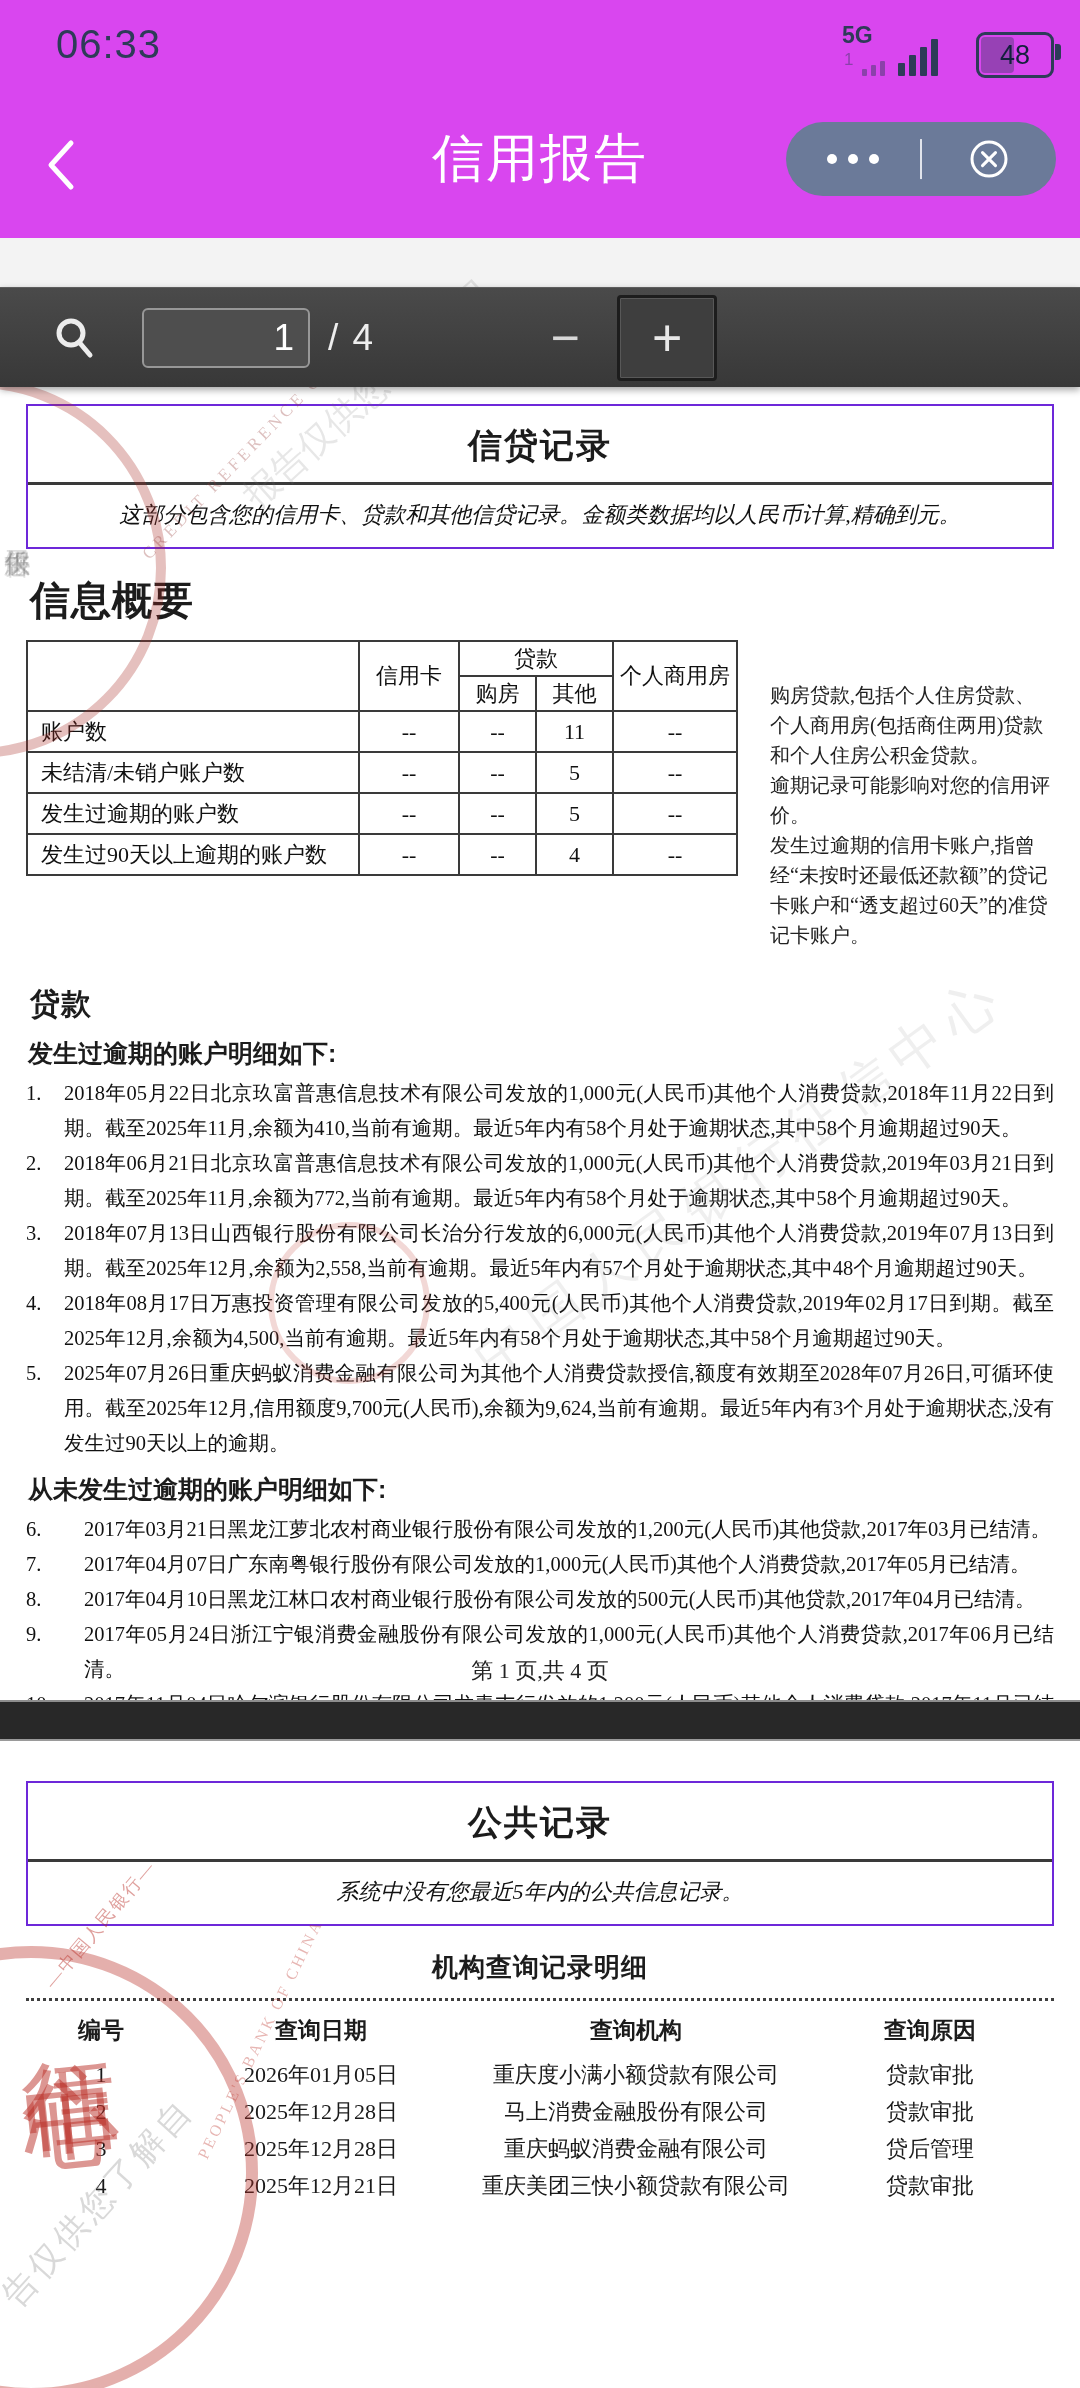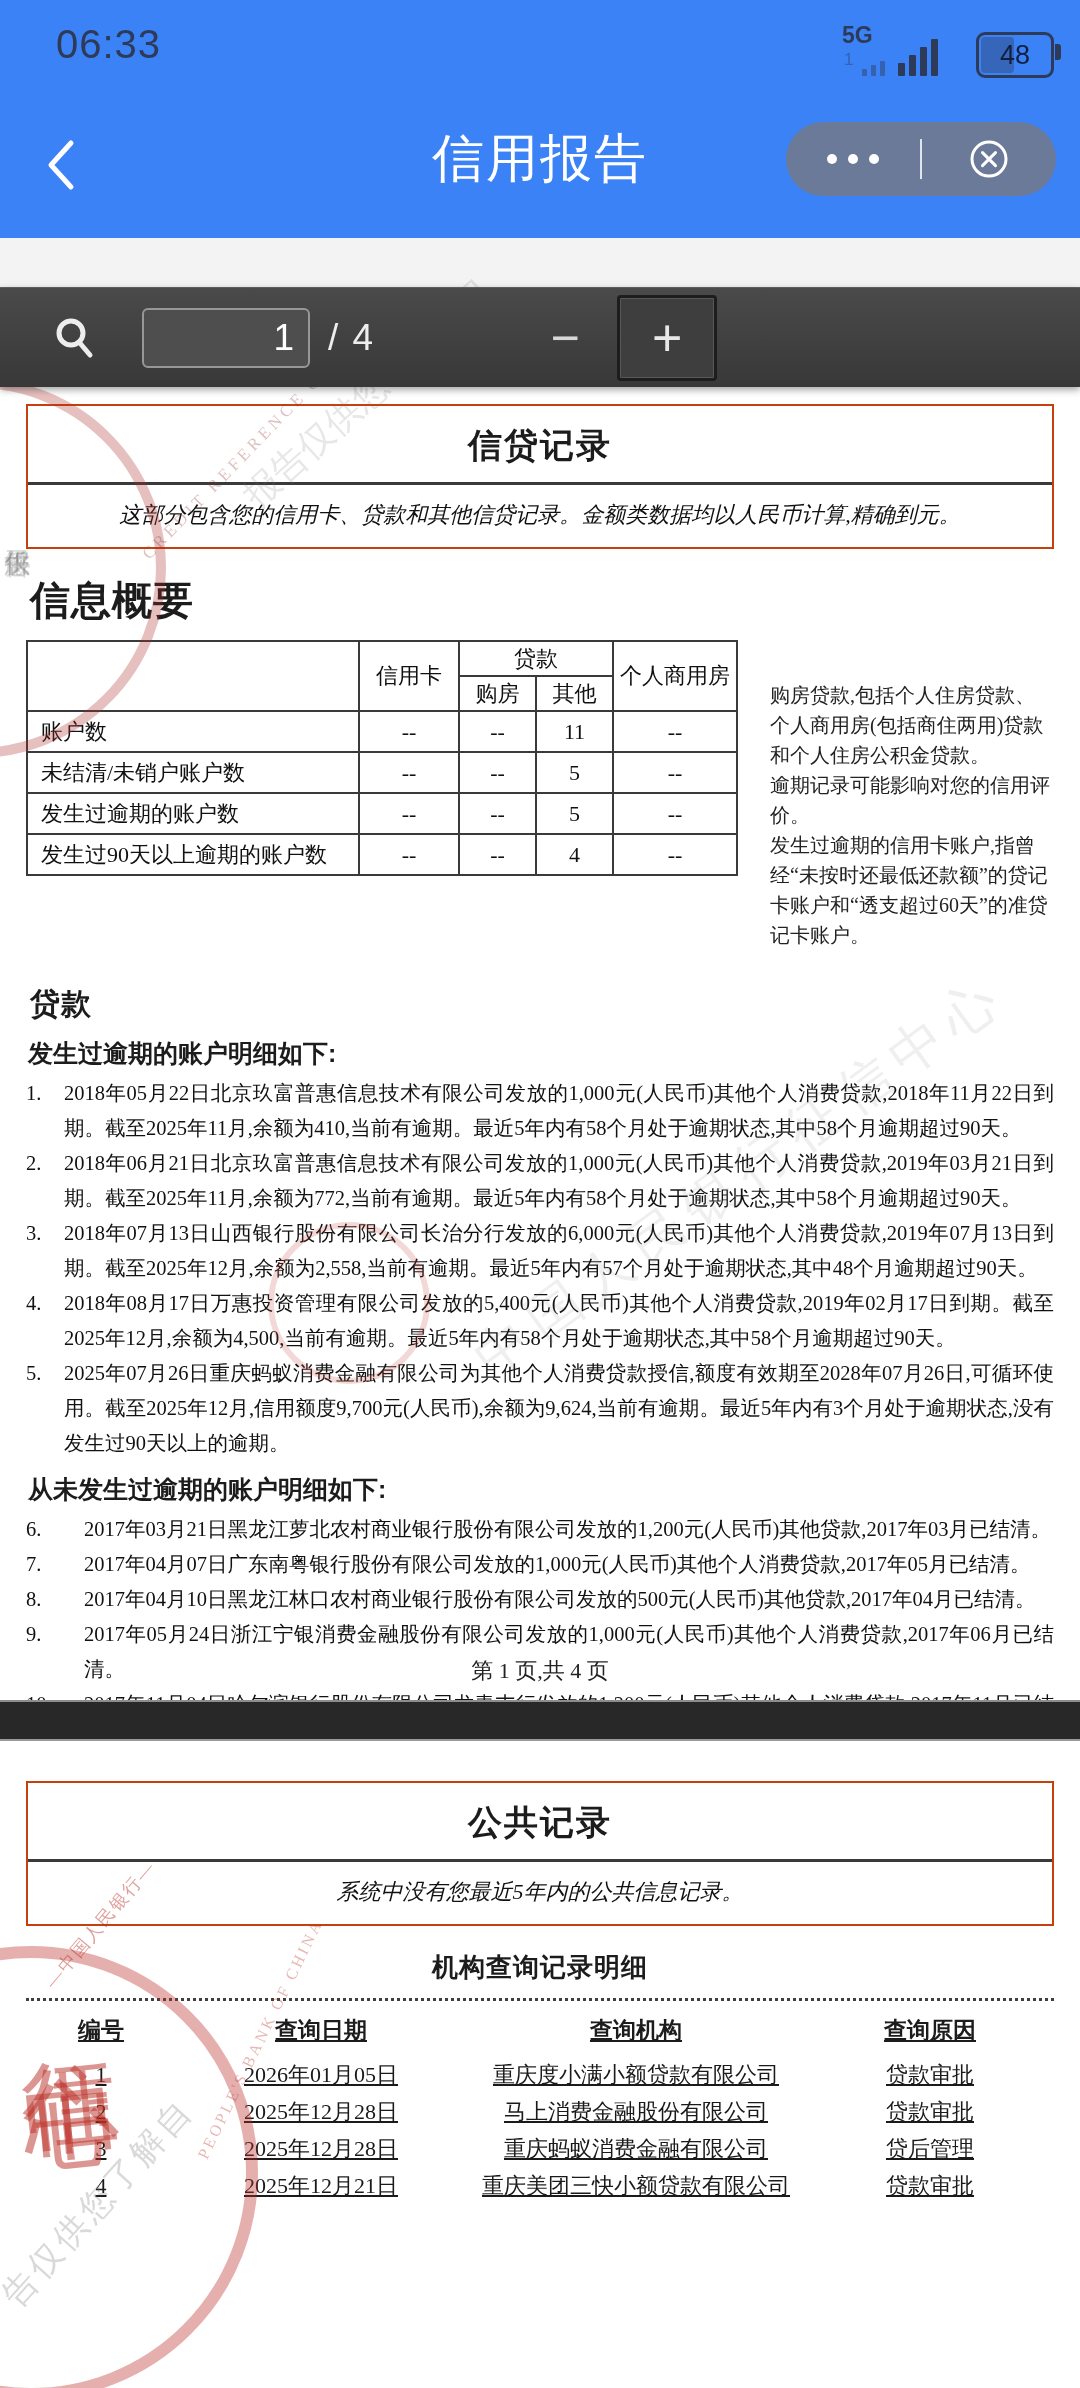--- a/index.html
+++ b/index.html
@@ -1,20 +1,20 @@
 <!DOCTYPE html>
 <html><head>
 <meta charset="utf-8">
 <style>
   html,body{margin:0;padding:0;}
   body{width:1080px;height:2388px;position:relative;background:#e9e9e9;overflow:hidden;
        font-family:"Liberation Sans",sans-serif;-webkit-font-smoothing:antialiased;}
 
   
-  .statusnav{position:absolute;top:0;left:0;width:1080px;height:238px;background:#3b82f6;z-index:3;}
+  .statusnav{position:absolute;top:0;left:0;width:1080px;height:238px;background:#d946ef;z-index:3;}
   .status-row{position:relative;height:92px;}
   .time{position:absolute;left:56px;top:22px;font-size:40px;color:#2e3b58;font-weight:500;letter-spacing:1px;}
   .sticons{position:absolute;right:26px;top:18px;height:60px;display:flex;align-items:flex-end;gap:16px;}
   .signal{position:relative;width:118px;height:58px;}
   .g5{position:absolute;left:0;top:2px;font-size:23px;font-weight:700;color:#2e3b58;}
   .sig2{position:absolute;left:2px;top:30px;font-size:17px;color:#2e3b58;opacity:.45;}
   .bars{position:absolute;display:flex;align-items:flex-end;gap:4px;}
   .bars i{display:block;width:7px;background:#2e3b58;border-radius:1px;}
   .bars.dim{left:20px;bottom:2px;opacity:.45;}
   .bars.dim i{width:5px;}
@@ -49,21 +49,21 @@
            box-shadow:inset 0 0 0 1px #585858;color:#e8e8e8;font-size:52px;display:flex;align-items:center;justify-content:center;}
 
   
   .page{position:absolute;left:0;width:1080px;background:#fff;overflow:hidden;z-index:1;
         padding:0 26px;box-sizing:border-box;color:#1c1c1c;}
   .page1{top:386px;height:1314px;}
   .pagebreak{position:absolute;top:1700px;left:0;width:1080px;height:37px;background:#282828;z-index:2;
              border-top:2px solid #8d8d8d;border-bottom:2px solid #9a9a9a;}
   .page2{top:1739px;height:649px;}
 
-  .secbox{border:2px solid #c2410c;}
+  .secbox{border:2px solid #6d28d9;}
   .secbox .btitle{text-align:center;font-size:34px;font-weight:700;padding:17px 0 13px;letter-spacing:2px;}
   .secbox .bdiv{border-top:3px solid #3a3a3a;}
   .secbox .bdesc{text-align:center;font-style:italic;font-size:22px;padding:15px 0 17px;
                  font-family:"Liberation Serif",serif;color:#111;}
 
   .h-summary{font-size:40px;font-weight:700;margin:24px 0 12px 4px;letter-spacing:1px;}
   .summary{display:flex;align-items:flex-start;}
   table.sum{border-collapse:collapse;table-layout:fixed;width:710px;font-family:Liberation Serif, serif;font-size:22px;color:#111;}
   table.sum th,table.sum td{border:2px solid #3a3a3a;text-align:center;font-weight:normal;padding:0;}
   table.sum .lbl{text-align:left;padding-left:13px;}
@@ -81,21 +81,21 @@
   .loanitem .n{flex:0 0 38px;}
   .cleanlist .loanitem .n{flex:0 0 58px;}
   .loanitem .t{flex:1;text-align:justify;}
   .pfooter{position:absolute;bottom:14px;left:0;width:1080px;text-align:center;
            font-family:"Liberation Serif",serif;font-size:22px;color:#222;}
 
   .pub{margin-top:42px;}
   .inq{margin-top:32px;}
   .inqtitle{text-align:center;font-size:26px;font-weight:700;margin-top:24px;letter-spacing:1px;}
   .dotline{border-top:3px dotted #3f3f3f;margin-top:13px;}
-  .inqgrid{display:grid;grid-template-columns:150px 290px 340px 1fr;text-align:center;align-items:center;text-decoration:underline;}
+  .inqgrid{display:grid;grid-template-columns:150px 290px 340px 1fr;text-align:center;align-items:center;}
   .inqhead{margin-top:14px;font-size:23px;font-weight:700;}
   .inqrows{margin-top:10px;}
   .inqrow{height:37px;font-family:"Liberation Serif",serif;font-size:22px;color:#1a1a1a;}
 
   
   .wm{position:absolute;pointer-events:none;z-index:2;}
   .ring{border-radius:50%;}
   .ring1{left:-214px;top:378px;width:360px;height:360px;border:10px solid rgba(170,45,40,.30);}
   .ring2{left:268px;top:1222px;width:150px;height:150px;border:6px solid rgba(190,60,50,.20);}
   .ring3{left:-196px;top:1946px;width:430px;height:430px;border:12px solid rgba(185,45,38,.38);}

